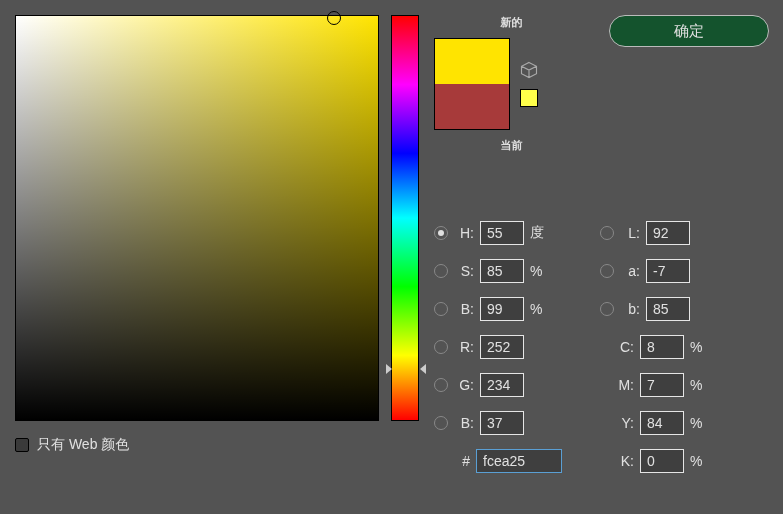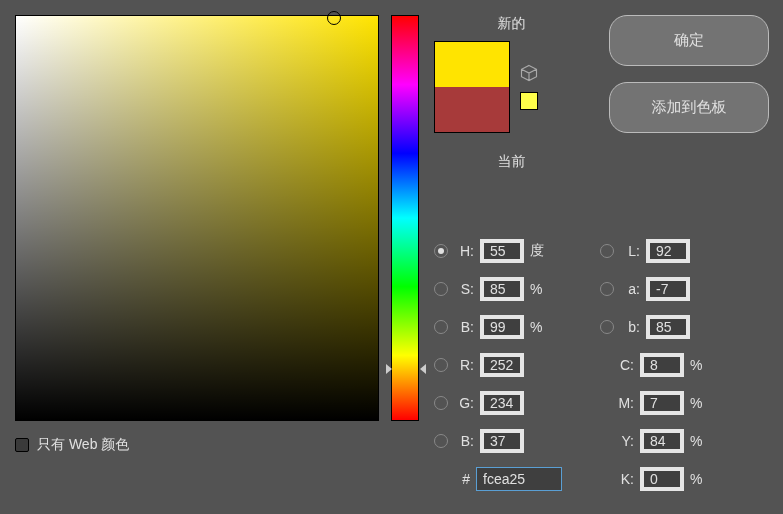--- a/index.html
+++ b/index.html
@@ -55,21 +55,21 @@
     .hue-arrows::after { border-right: 6px solid #ccc; }
     .web-only { display: flex; align-items: center; gap: 8px; margin-top: 15px; text-align: right; }
     .checkbox {
       width: 14px; height: 14px;
       border: 1px solid #000;
       background: #3a3a3a;
       border-radius: 2px;
     }
     .middle-section { flex: 0 0 155px; }
     .swatch-block { text-align: center; }
-    .swatch-label { font-size: 14px; margin-bottom: 8px; }
+    .swatch-label { font-size: 11px; margin-bottom: 8px; font-weight: bold; }
     .swatch-box { display: flex; flex-direction: column; align-items: center; }
     .swatch-new { width: 76px; height: 46px; background: #ffe400; border-top: 1px solid #000; border-left: 1px solid #000; border-right: 1px solid #000; }
     .swatch-cur { width: 76px; height: 46px; background: #a73a3a; border-bottom: 1px solid #000; border-left: 1px solid #000; border-right: 1px solid #000; }
     .swatch-row { display: flex; align-items: center; gap: 10px; }
     .cube-icon { width: 18px; height: 18px; color: #aaa; }
     .tiny-swatch { width: 18px; height: 18px; background: #ffff4a; border: 1px solid #000; }
     .side-icons { display: flex; flex-direction: column; gap: 10px; align-items: center; }
     .value-grid { margin-top: 58px; display: grid; grid-template-columns: 160px 155px; gap: 10px 6px; }
     .val-row { display: flex; align-items: center; gap: 6px; height: 28px; }
     .radio {
@@ -80,32 +80,32 @@
     }
     .radio.sel::after {
       content: ''; width: 6px; height: 6px;
       border-radius: 50%; background: #e0e0e0;
     }
     .lbl { width: 20px; text-align: right; }
     .lbl-wide { width: 34px; text-align: right; }
     .inp {
       width: 44px; height: 24px;
       background: #3f3f3f;
-      border: 4px solid #e5e5e5;
+      border: 1px solid #e5e5e5;
       color: #e0e0e0;
       padding: 0 6px;
       font-size: 14px;
     }
     .inp.wide { width: 86px; }
     .inp.sel { border: 1px solid #5a9fd4; }
     .unit { width: 20px; }
     .right-section { flex: 0 0 160px; display: flex; flex-direction: column; gap: 16px; }
     .btn {
-      height: 51px;
-      background: #737373;
+      height: 32px;
+      background: #14532d;
       border: 1.5px solid #bbb;
       border-radius: 18px;
       color: #e0e0e0;
       font-size: 15px;
       display: flex;
       align-items: center;
       justify-content: center;
       cursor: pointer;
     }
     .hex-lbl { width: 36px; text-align: right; }
@@ -139,27 +139,26 @@
               <div class="swatch-new"></div>
               <div class="swatch-cur"></div>
             </div>
             <div class="side-icons">
               <svg class="cube-icon" viewBox="0 0 24 24">
                   <path fill="none" stroke="#aaa" stroke-width="1.5" d="M12 2 L22 7 L22 17 L12 22 L2 17 L2 7 Z M2 7 L12 12 L22 7 M12 12 L12 22"></path>
                 </svg>
               <div class="tiny-swatch"></div>
             </div>
           </div>
-          <div class="swatch-label" style="margin-top:20px;">当前</div>
+          <div class="swatch-label" style="margin-top:8px;">当前</div>
         </div>
       </div>
 
       <div class="right-section">
         <div class="btn">确定</div>
-        <div class="btn">添加到色板</div>
       </div>
     </div>
 
     <div class="value-grid">
       <div class="val-row">
         <span class="radio sel"></span>
         <span class="lbl">H:</span>
         <input class="inp" value="55" style="">
         <span class="unit">度</span>
       </div>

